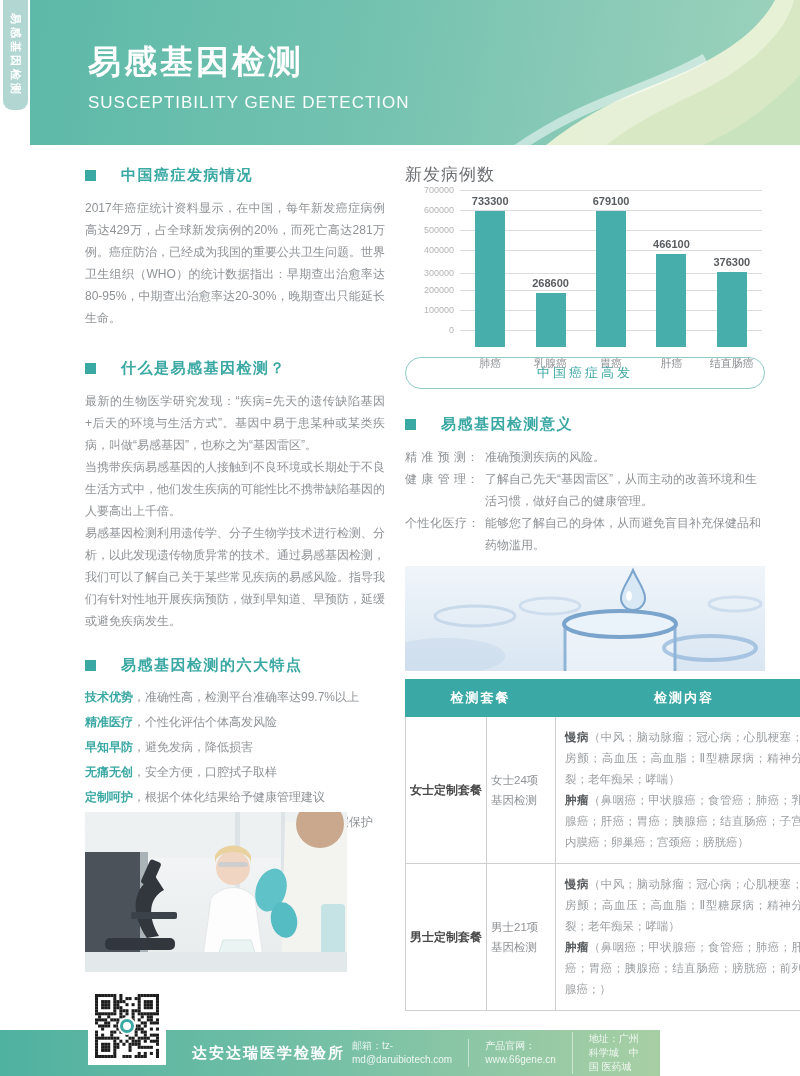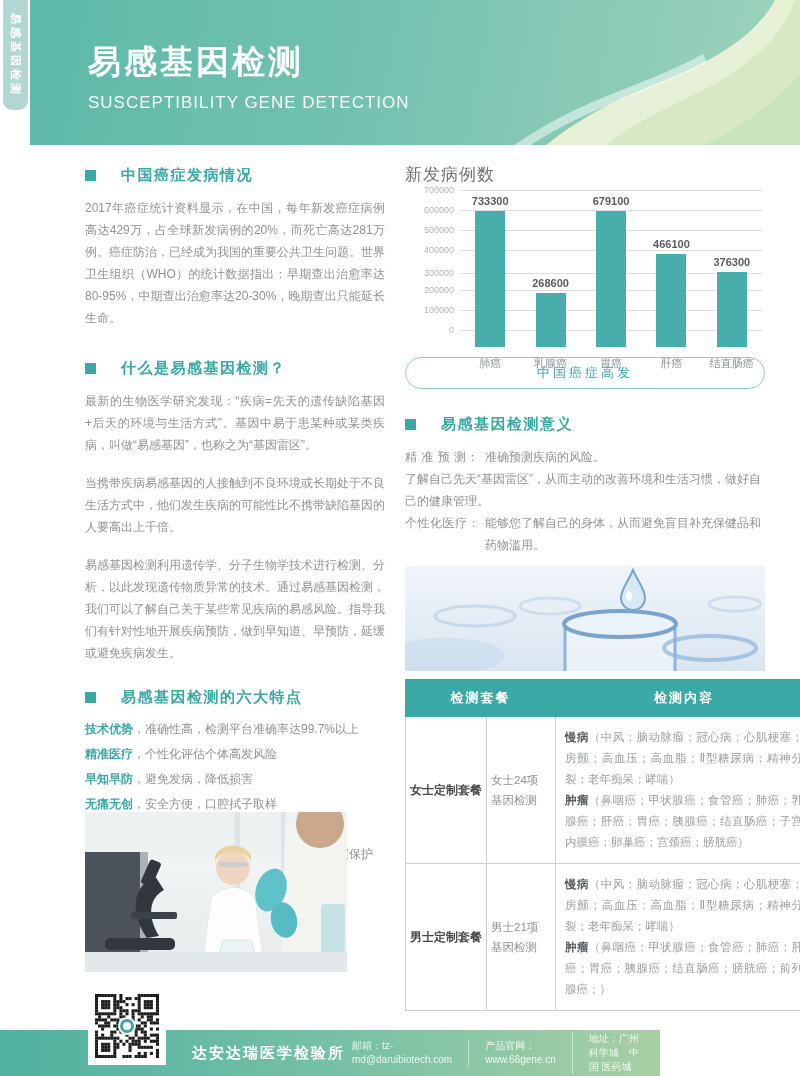--- a/index.html
+++ b/index.html
@@ -21,21 +21,21 @@
   .h-title .t2{font-size:17px;letter-spacing:1px;margin-top:8px;color:rgba(255,255,255,.96);}
 
   
   .col-left{position:absolute;left:85px;top:166px;width:300px;}
   .col-right{position:absolute;left:405px;top:155px;width:360px;}
 
   .sec-head{display:flex;align-items:center;gap:25px;color:#3aa8a3;font-size:15px;
     font-weight:bold;letter-spacing:1.5px;}
   .sec-head .sq{width:11px;height:11px;background:#3aa8a3;flex:none;}
   .para{font-size:12px;color:#8f9396;line-height:22px;text-align:justify;margin:12px 0 0;}
-  .para + .para{margin-top:16px;}
+  .para + .para{margin-top:0;}
   .mt{margin-top:26px;}
 
   .f-list{margin-top:10px;}
   .f-item{font-size:12px;line-height:25px;color:#8f9396;}
   .f-lab{color:#3aa8a3;font-weight:bold;}
 
   .photo-left{position:absolute;left:85px;top:812px;width:262px;height:160px;overflow:hidden;}
   .photo-right{width:360px;height:105px;margin:10px 0 8px;overflow:hidden;}
 
   
@@ -237,20 +237,21 @@
     <div class="sec-head mt">
       <span class="sq"></span>
       <span>易感基因检测意义</span>
     </div>
     <div class="mean-list">
       <div class="mean-item">
         <span class="mean-label">精 准 预 测：</span>
         <span class="mean-text">准确预测疾病的风险。</span>
       </div>
       <div class="mean-item">
+        <span class="mean-label">健 康 管 理：</span>
         <span class="mean-text">了解自己先天“基因雷区”，从而主动的改善环境和生活习惯，做好自己的健康管理。</span>
       </div>
       <div class="mean-item">
         <span class="mean-label">个性化医疗：</span>
         <span class="mean-text">能够您了解自己的身体，从而避免盲目补充保健品和药物滥用。</span>
       </div>
     </div>
 
     <div class="photo-right">
       <svg width="360" height="105" viewBox="0 0 360 105">

